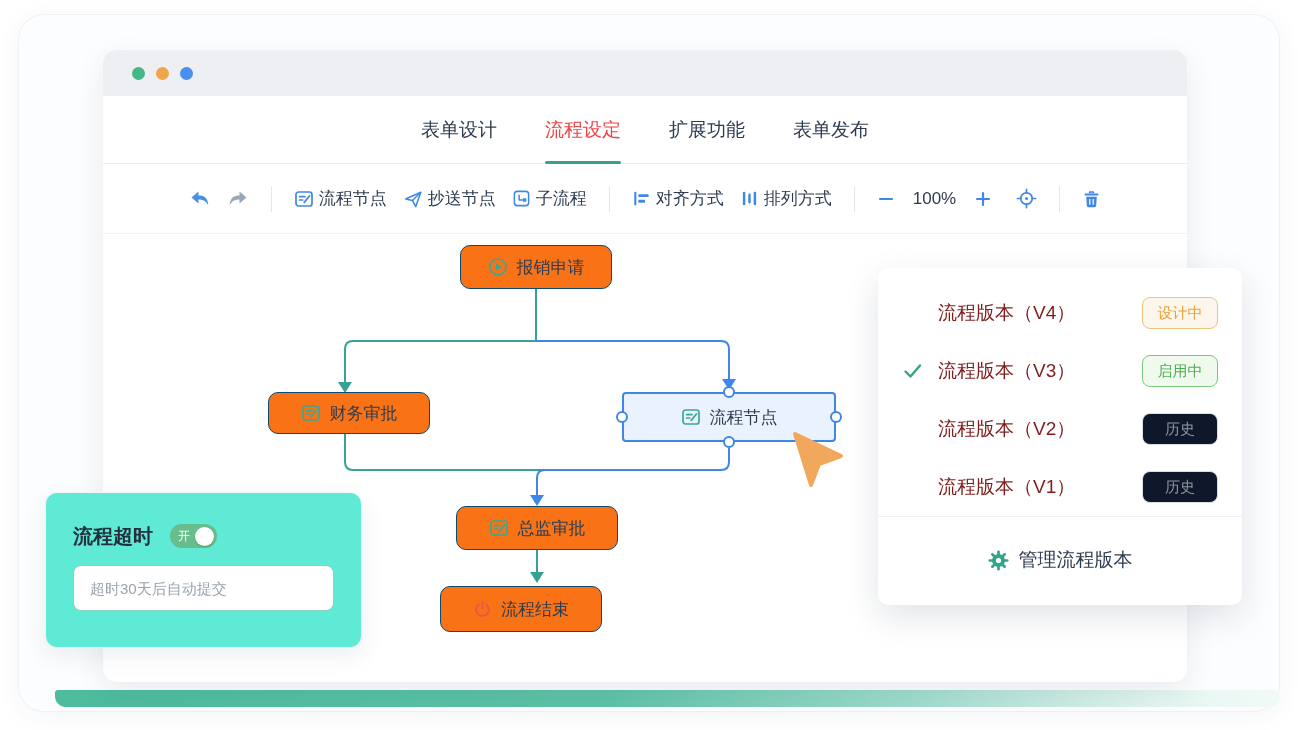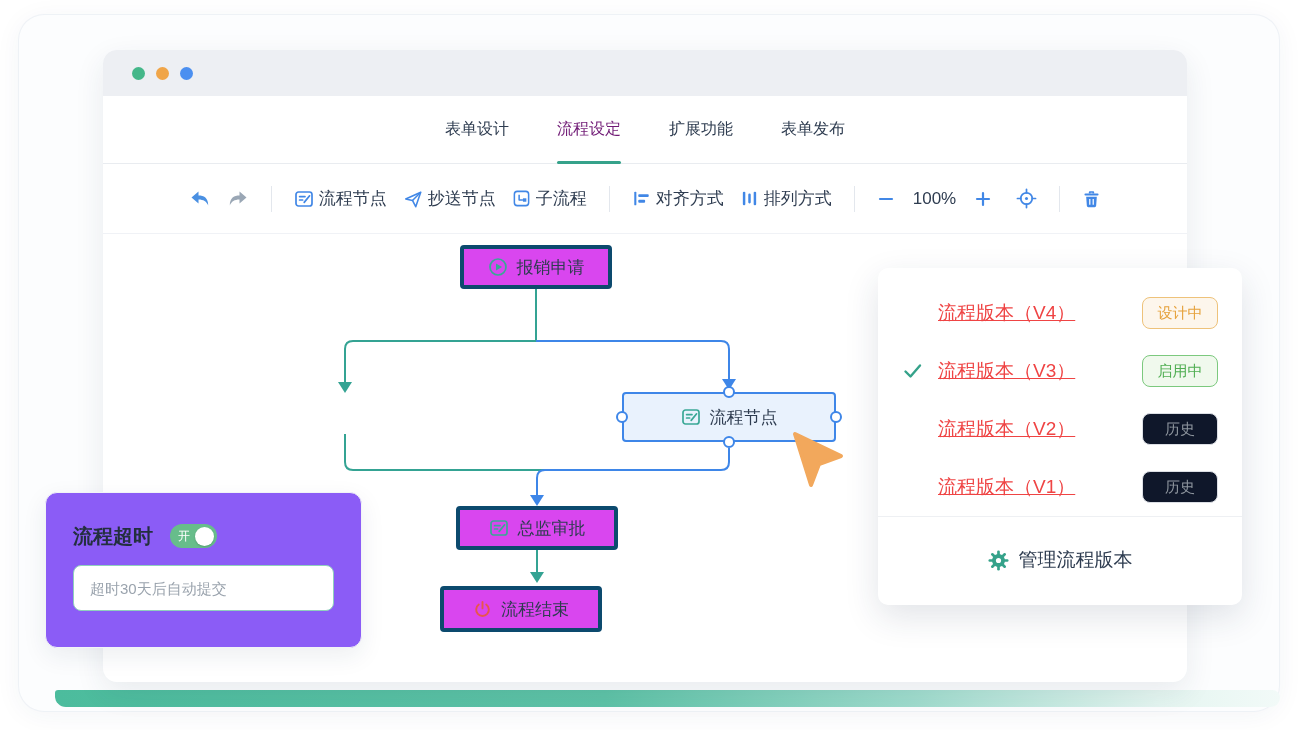--- a/index.html
+++ b/index.html
@@ -20,65 +20,65 @@
   
   .browser { position:absolute; left:103px; top:50px; width:1084px; height:632px; z-index:2;
     background:#fff; border-radius:14px; box-shadow:0 10px 30px rgba(30,50,80,0.09); }
   .titlebar { height:46px; background:#edeff3; border-radius:14px 14px 0 0;
     display:flex; align-items:center; padding-left:29px; gap:11px; }
   .dot { width:13px; height:13px; border-radius:50%; }
   .dot-green { background:#44b789; } .dot-orange { background:#f0a548; } .dot-blue { background:#4b8ff0; }
 
   .tabs-row { height:68px; display:flex; justify-content:center; align-items:stretch; gap:48px;
     border-bottom:1px solid #e9ecf0; }
-  .tab { display:flex; align-items:center; font-size:16px; color:#2e3c50; position:relative; cursor:pointer; }
-  .tab.active { color:#701a75;text-align:right; }
+  .tab { display:flex; align-items:center; font-size:19px; color:#2e3c50; position:relative; cursor:pointer; }
+  .tab.active { color:#ef4444;text-align:right; }
   .tab.active::after { content:""; position:absolute; left:0; right:0; bottom:-1px; height:3px;
     background:#35a28a; border-radius:2px; }
 
   .toolbar-row { height:70px; display:flex; justify-content:center; align-items:center; gap:16px;
     border-bottom:1px solid #f0f2f6; font-size:17px; color:#2e3c50; }
   .tbtn { display:flex; align-items:center; gap:5px; cursor:pointer; }
   .tdiv { width:1px; height:26px; background:#e3e7ed; margin:0 6px; }
   .zoom-label { font-size:17px; color:#2e3c50; margin:0 2px; }
 
   
   .wires { position:absolute; left:0; top:0; z-index:3; pointer-events:none; }
 
   
   .node { position:absolute; z-index:3; display:flex; align-items:center; justify-content:center; gap:9px;
-    background:#d946ef; border:4px solid #0c4a6e; border-radius:4px; font-size:17px; color:#2e3c50;
+    background:#f97316; border:1px solid #0c4a6e; border-radius:10px; font-size:17px; color:#2e3c50;
     cursor:pointer; }
   .node-start   { left:460px; top:245px; width:152px; height:44px; }
   .node-finance { left:268px; top:392px; width:162px; height:42px; }
   .node-selected{ left:622px; top:392px; width:214px; height:50px;
     background:#e9f2fd; border:2px solid #3e86e8; border-radius:4px; }
   .node-director{ left:456px; top:506px; width:162px; height:44px; }
   .node-end     { left:440px; top:586px; width:162px; height:46px; }
   .handle { position:absolute; z-index:4; width:12px; height:12px; border-radius:50%;
     background:#fff; border:2px solid #3e86e8; cursor:pointer; }
 
   
   .version-panel { position:absolute; left:878px; top:268px; width:364px; height:337px; z-index:6;
     background:#fff; border-radius:10px; box-shadow:0 12px 34px rgba(30,50,80,0.13); padding-top:16px; }
   .vrow { height:58px; display:flex; align-items:center; padding:0 24px; font-size:19px; cursor:pointer; }
   .vcheck { width:24px; height:24px; margin-right:12px; display:flex; align-items:center; }
-  .vlabel { color:#ef4444;text-decoration:underline; }
+  .vlabel { color:#7f1d1d; }
   .vbadge { margin-left:auto; width:76px; height:32px; border-radius:8px; display:flex;
     align-items:center; justify-content:center; font-size:15px; }
   .badge-design  { color:#e6a23c; border:1px solid #eec27a; background:#fdf6ec; }
   .badge-active  { color:#4fae52; border:1px solid #7cc97e; background:#f0f9ed; }
   .badge-history { color:#8e959e; border:1px solid #dcdfe5; background:#0f172a; }
   .vdivider { height:1px; background:#eef0f3; margin-top:0; }
   .vfooter { height:86px; display:flex; align-items:center; justify-content:center; gap:10px;
     font-size:19px; color:#2e3c50; cursor:pointer; }
 
   
   .timeout-panel { position:absolute; left:45px; top:492px; width:317px; height:156px; z-index:6;
-    background:#8b5cf6; border:1px solid #f2f4f7; border-radius:12px;
+    background:#5eead4; border:1px solid #f2f4f7; border-radius:12px;
     box-shadow:0 8px 24px rgba(30,50,80,0.08); padding:30px 27px 0; }
   .trow { display:flex; align-items:center; gap:17px; height:26px; }
   .ttitle { font-size:20px; font-weight:bold; color:#232f3e; }
   .toggle { position:relative; width:47px; height:24px; border-radius:13px; background:#67bd8b;
     display:flex; align-items:center; cursor:pointer; }
   .toggle-label { color:#fff; font-size:12px; margin-left:8px; }
   .toggle-knob { position:absolute; right:3px; top:2.5px; width:19px; height:19px; border-radius:50%;
     background:#fff; box-shadow:0 1px 2px rgba(0,0,0,0.18); }
   .tinput { margin-top:16px; width:100%; height:46px; border:1.5px solid #8fd0bd; border-radius:8px;
     padding:14px 16px; font-size:15px; color:#8b949e; background:#fff; outline:none;
@@ -225,20 +225,29 @@
   </svg>
 
   <div class="node node-start">
     <svg width="20" height="20" viewBox="0 0 20 20" fill="none">
       <circle cx="10" cy="10" r="8" stroke="#3aa896" stroke-width="1.7"></circle>
       <polygon points="8,6.6 14,10 8,13.4" fill="#3aa896"></polygon>
     </svg>
     <span>报销申请</span>
   </div>
 
+  <div class="node node-finance">
+    <svg width="20" height="20" viewBox="0 0 20 20" fill="none" stroke="#3aa896" stroke-width="1.7" stroke-linecap="round">
+      <rect x="2" y="3" width="16" height="14" rx="2.5"></rect>
+      <line x1="5.6" y1="7.6" x2="11" y2="7.6"></line>
+        <line x1="5.6" y1="11" x2="8.6" y2="11"></line>
+      <path d="M10.2 13.4 L15.6 6.8"></path>
+    </svg>
+    <span>财务审批</span>
+  </div>
 
   <div class="node node-selected">
     <svg width="20" height="20" viewBox="0 0 20 20" fill="none" stroke="#3aa896" stroke-width="1.7" stroke-linecap="round">
       <rect x="2" y="3" width="16" height="14" rx="2.5"></rect>
       <line x1="5.6" y1="7.6" x2="11" y2="7.6"></line>
         <line x1="5.6" y1="11" x2="8.6" y2="11"></line>
       <path d="M10.2 13.4 L15.6 6.8"></path>
     </svg>
     <span>流程节点</span>
   </div>

